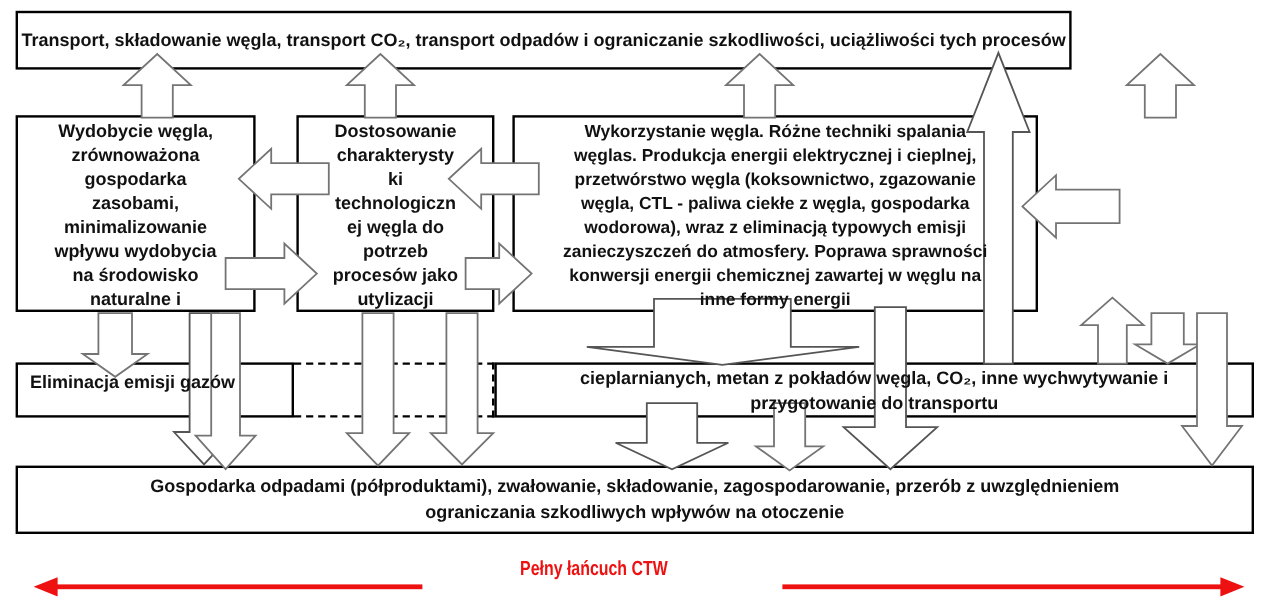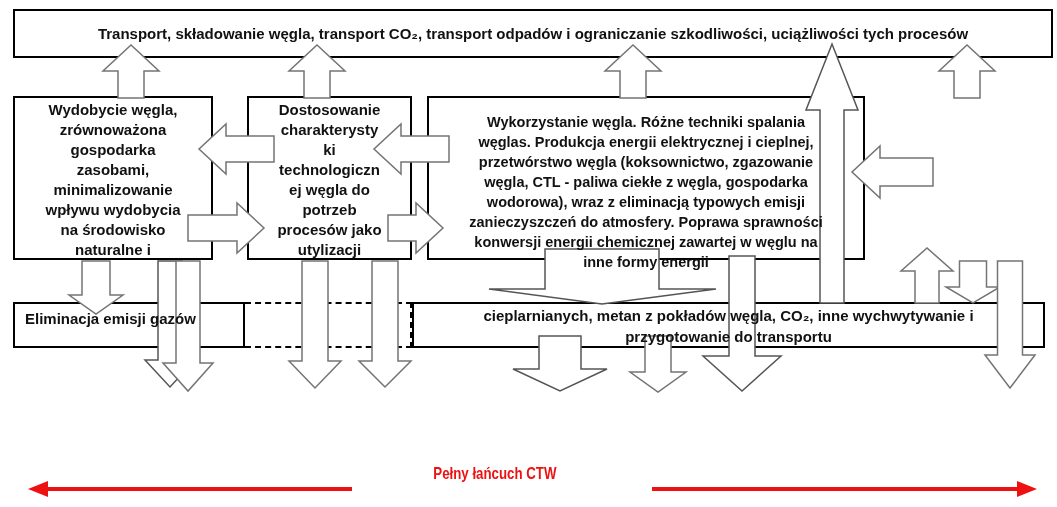--- a/index.html
+++ b/index.html
@@ -24,24 +24,24 @@
   .box .txt{
     position:relative;
     z-index:3;
     display:block;
     white-space:pre-line;
   }
   #arrows{
     position:absolute;left:0;top:0;z-index:2;
     pointer-events:none;
   }
-  #top-box{left:13px;top:9px;width:1040px;height:49px;display:flex;align-items:center;justify-content:center;}
+  #top-box{left:13px;top:9px;width:880px;height:49px;display:flex;align-items:center;justify-content:center;}
   #mining-box{left:13px;top:96px;width:200px;height:164px;padding-top:2px;}
   #adaptation-box{left:247px;top:96px;width:165px;height:164px;padding-top:2px;}
-  #utilization-box{left:427px;top:96px;width:438px;height:164px;font-size:14.5px;padding-top:14px;}
+  #utilization-box{left:427px;top:96px;width:438px;height:164px;font-size:14.5px;padding-top:2px;}
   #co2-box{left:893px;top:96px;width:152px;height:164px;padding-top:10px;}
   #elimination-box{left:13px;top:302px;width:232px;height:46px;text-align:left;padding:5px 16px 0 10px;}
   #dashed-box{left:245px;top:302px;width:167px;height:46px;border:2px dashed #000;border-left:none;}
   #capture-box{left:412px;top:302px;width:633px;height:46px;padding-top:1px;line-height:21px;}
   #waste-box{left:13px;top:388px;width:1032px;height:57px;padding-top:5px;line-height:22px;}
   #ctw-label{
     position:absolute;left:350px;top:464px;width:290px;
     text-align:center;z-index:3;
     color:var(--accent,#ee1111);
     font-weight:bold;font-size:17px;
@@ -102,20 +102,24 @@
     <span class="txt">Eliminacja emisji gazów</span>
   </div>
 
   <div class="box" id="dashed-box"></div>
 
   <div class="box" id="capture-box">
     <span class="txt">cieplarnianych, metan z pokładów węgla, CO₂, inne wychwytywanie i
 przygotowanie do transportu</span>
   </div>
 
+  <div class="box" id="waste-box">
+    <span class="txt">Gospodarka odpadami (półproduktami), zwałowanie, składowanie, zagospodarowanie, przerób z uwzględnieniem
+ograniczania szkodliwych wpływów na otoczenie</span>
+  </div>
 
   <svg id="arrows" width="1057" height="507" viewBox="0 0 1057 507">
       <polygon points="118,98 118,71 103,71 131,45 159,71 144,71 144,98" fill="#ffffff" stroke="#747474" stroke-width="1.5" stroke-linejoin="miter"></polygon>
       <polygon points="304,98 304,71 289,71 317,45 345,71 330,71 330,98" fill="#ffffff" stroke="#747474" stroke-width="1.5" stroke-linejoin="miter"></polygon>
       <polygon points="620,98 620,71 605,71 633,45 661,71 646,71 646,98" fill="#ffffff" stroke="#747474" stroke-width="1.5" stroke-linejoin="miter"></polygon>
       <polygon points="954,98 954,71 939,71 967,45 995,71 980,71 980,98" fill="#ffffff" stroke="#747474" stroke-width="1.5" stroke-linejoin="miter"></polygon>
       <polygon points="820,303 820,110 806,110 832,44 858,110 844,110 844,303" fill="#ffffff" stroke="#555555" stroke-width="1.5" stroke-linejoin="miter"></polygon>
       <polygon points="545,249 545,289 489,289 602,304 716,289 659,289 659,249" fill="#ffffff" stroke="#555555" stroke-width="1.5" stroke-linejoin="miter"></polygon>
       <polygon points="274,136 226,136 226,124 199,149 226,174 226,162 274,162" fill="#ffffff" stroke="#747474" stroke-width="1.5" stroke-linejoin="miter"></polygon>
       <polygon points="188,215 237,215 237,203 264,228 237,253 237,241 188,241" fill="#ffffff" stroke="#747474" stroke-width="1.5" stroke-linejoin="miter"></polygon>

